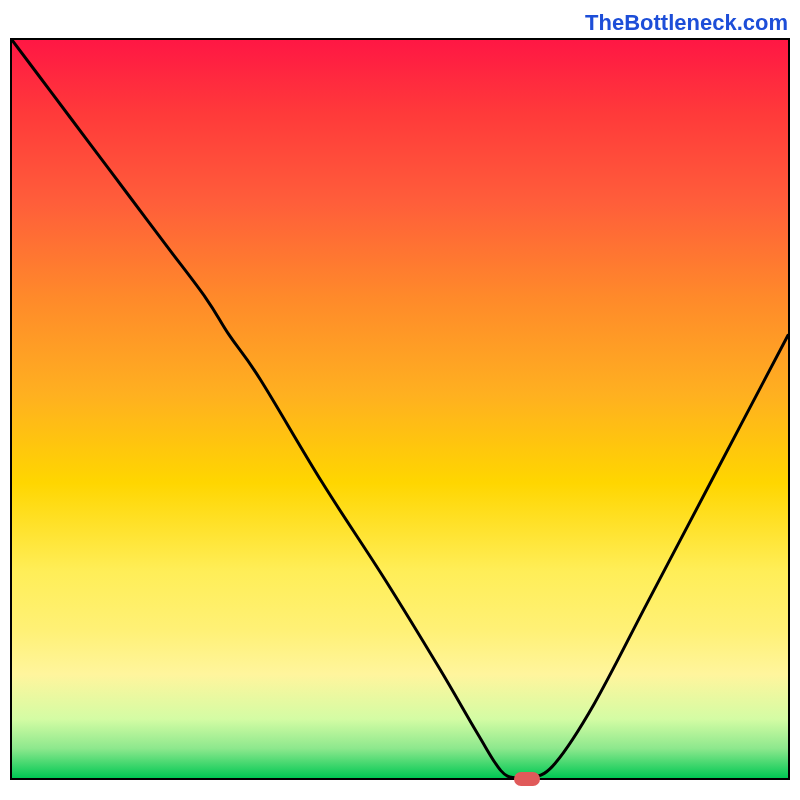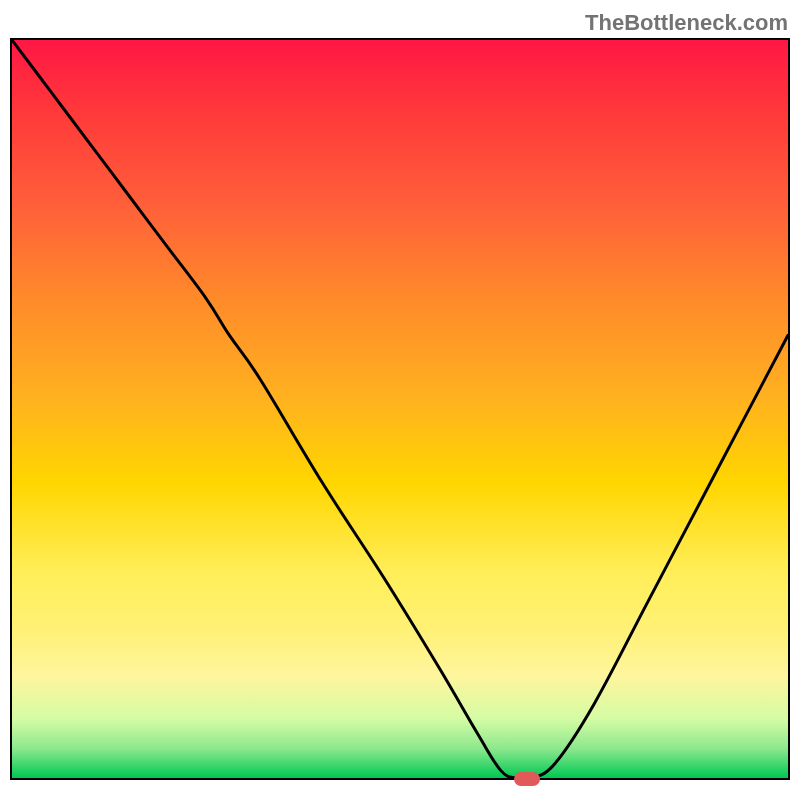--- a/index.html
+++ b/index.html
@@ -40,21 +40,21 @@
   width: 100%;
   height: 100%;
 }
 .watermark {
   position: absolute;
   top: 10px;
   right: 12px;
   font-family: Arial, Helvetica, sans-serif;
   font-size: 22px;
   font-weight: bold;
-  color: #737373;
+  color: #1d4ed8;
   margin-left: 40px;
 }
 .marker {
   position: absolute;
   width: 26px;
   height: 14px;
   background: #e05a5a;
   border-radius: 7px;
 }
 </style>

